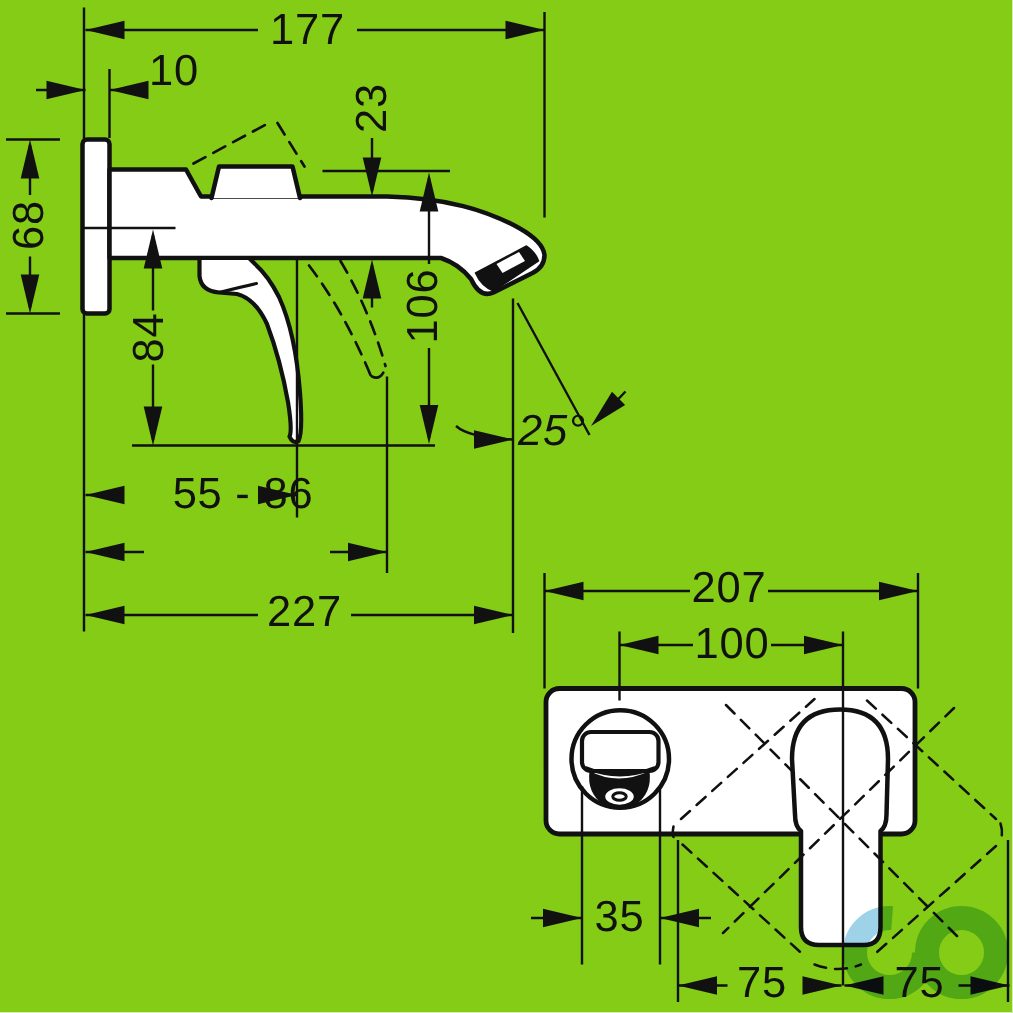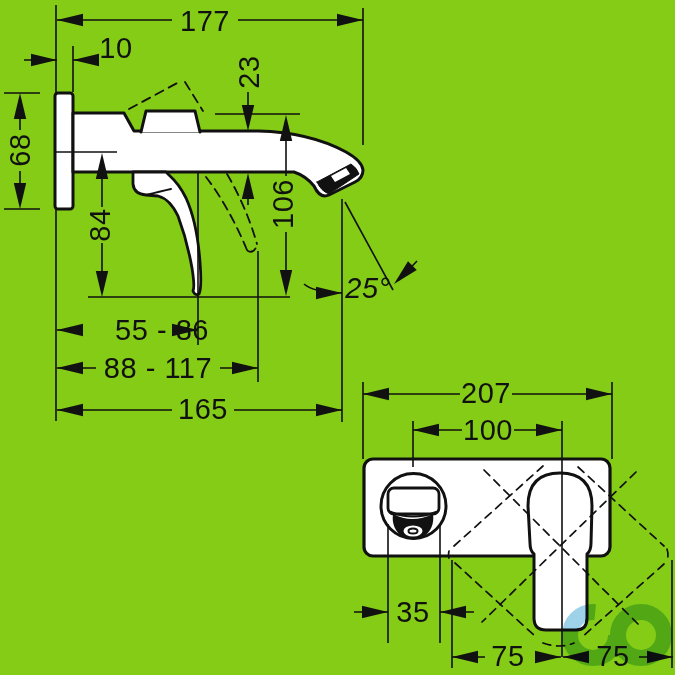--- a/index.html
+++ b/index.html
@@ -134,21 +134,20 @@
 </svg>
 
 <div class="dim-label" style="left:205px;top:21px;">177</div>
 <div class="dim-label" style="left:116px;top:48px;">10</div>
 <div class="dim-label v" style="left:20px;top:150px;">68</div>
 <div class="dim-label v" style="left:100px;top:225px;">84</div>
 <div class="dim-label v" style="left:249px;top:72px;">23</div>
 <div class="dim-label v" style="left:283px;top:204px;">106</div>
 <div class="dim-label" style="left:368px;top:288px;font-style:italic;">25°</div>
 <div class="dim-label" style="left:126px;top:330px;margin-left:36px;">55 - 86</div>
-<div class="dim-label" style="left:158px;top:368px;">88 - 117</div>
-<div class="dim-label" style="left:203px;top:409px;">165</div>
+<div class="dim-label" style="left:203px;top:409px;">227</div>
 <div class="dim-label" style="left:486px;top:393px;">207</div>
 <div class="dim-label" style="left:488px;top:430px;">100</div>
 <div class="dim-label" style="left:413px;top:612px;">35</div>
 <div class="dim-label" style="left:508px;top:656px;">75</div>
 <div class="dim-label" style="left:613px;top:656px;">75</div>
 
 </div>
 
 </body></html>

